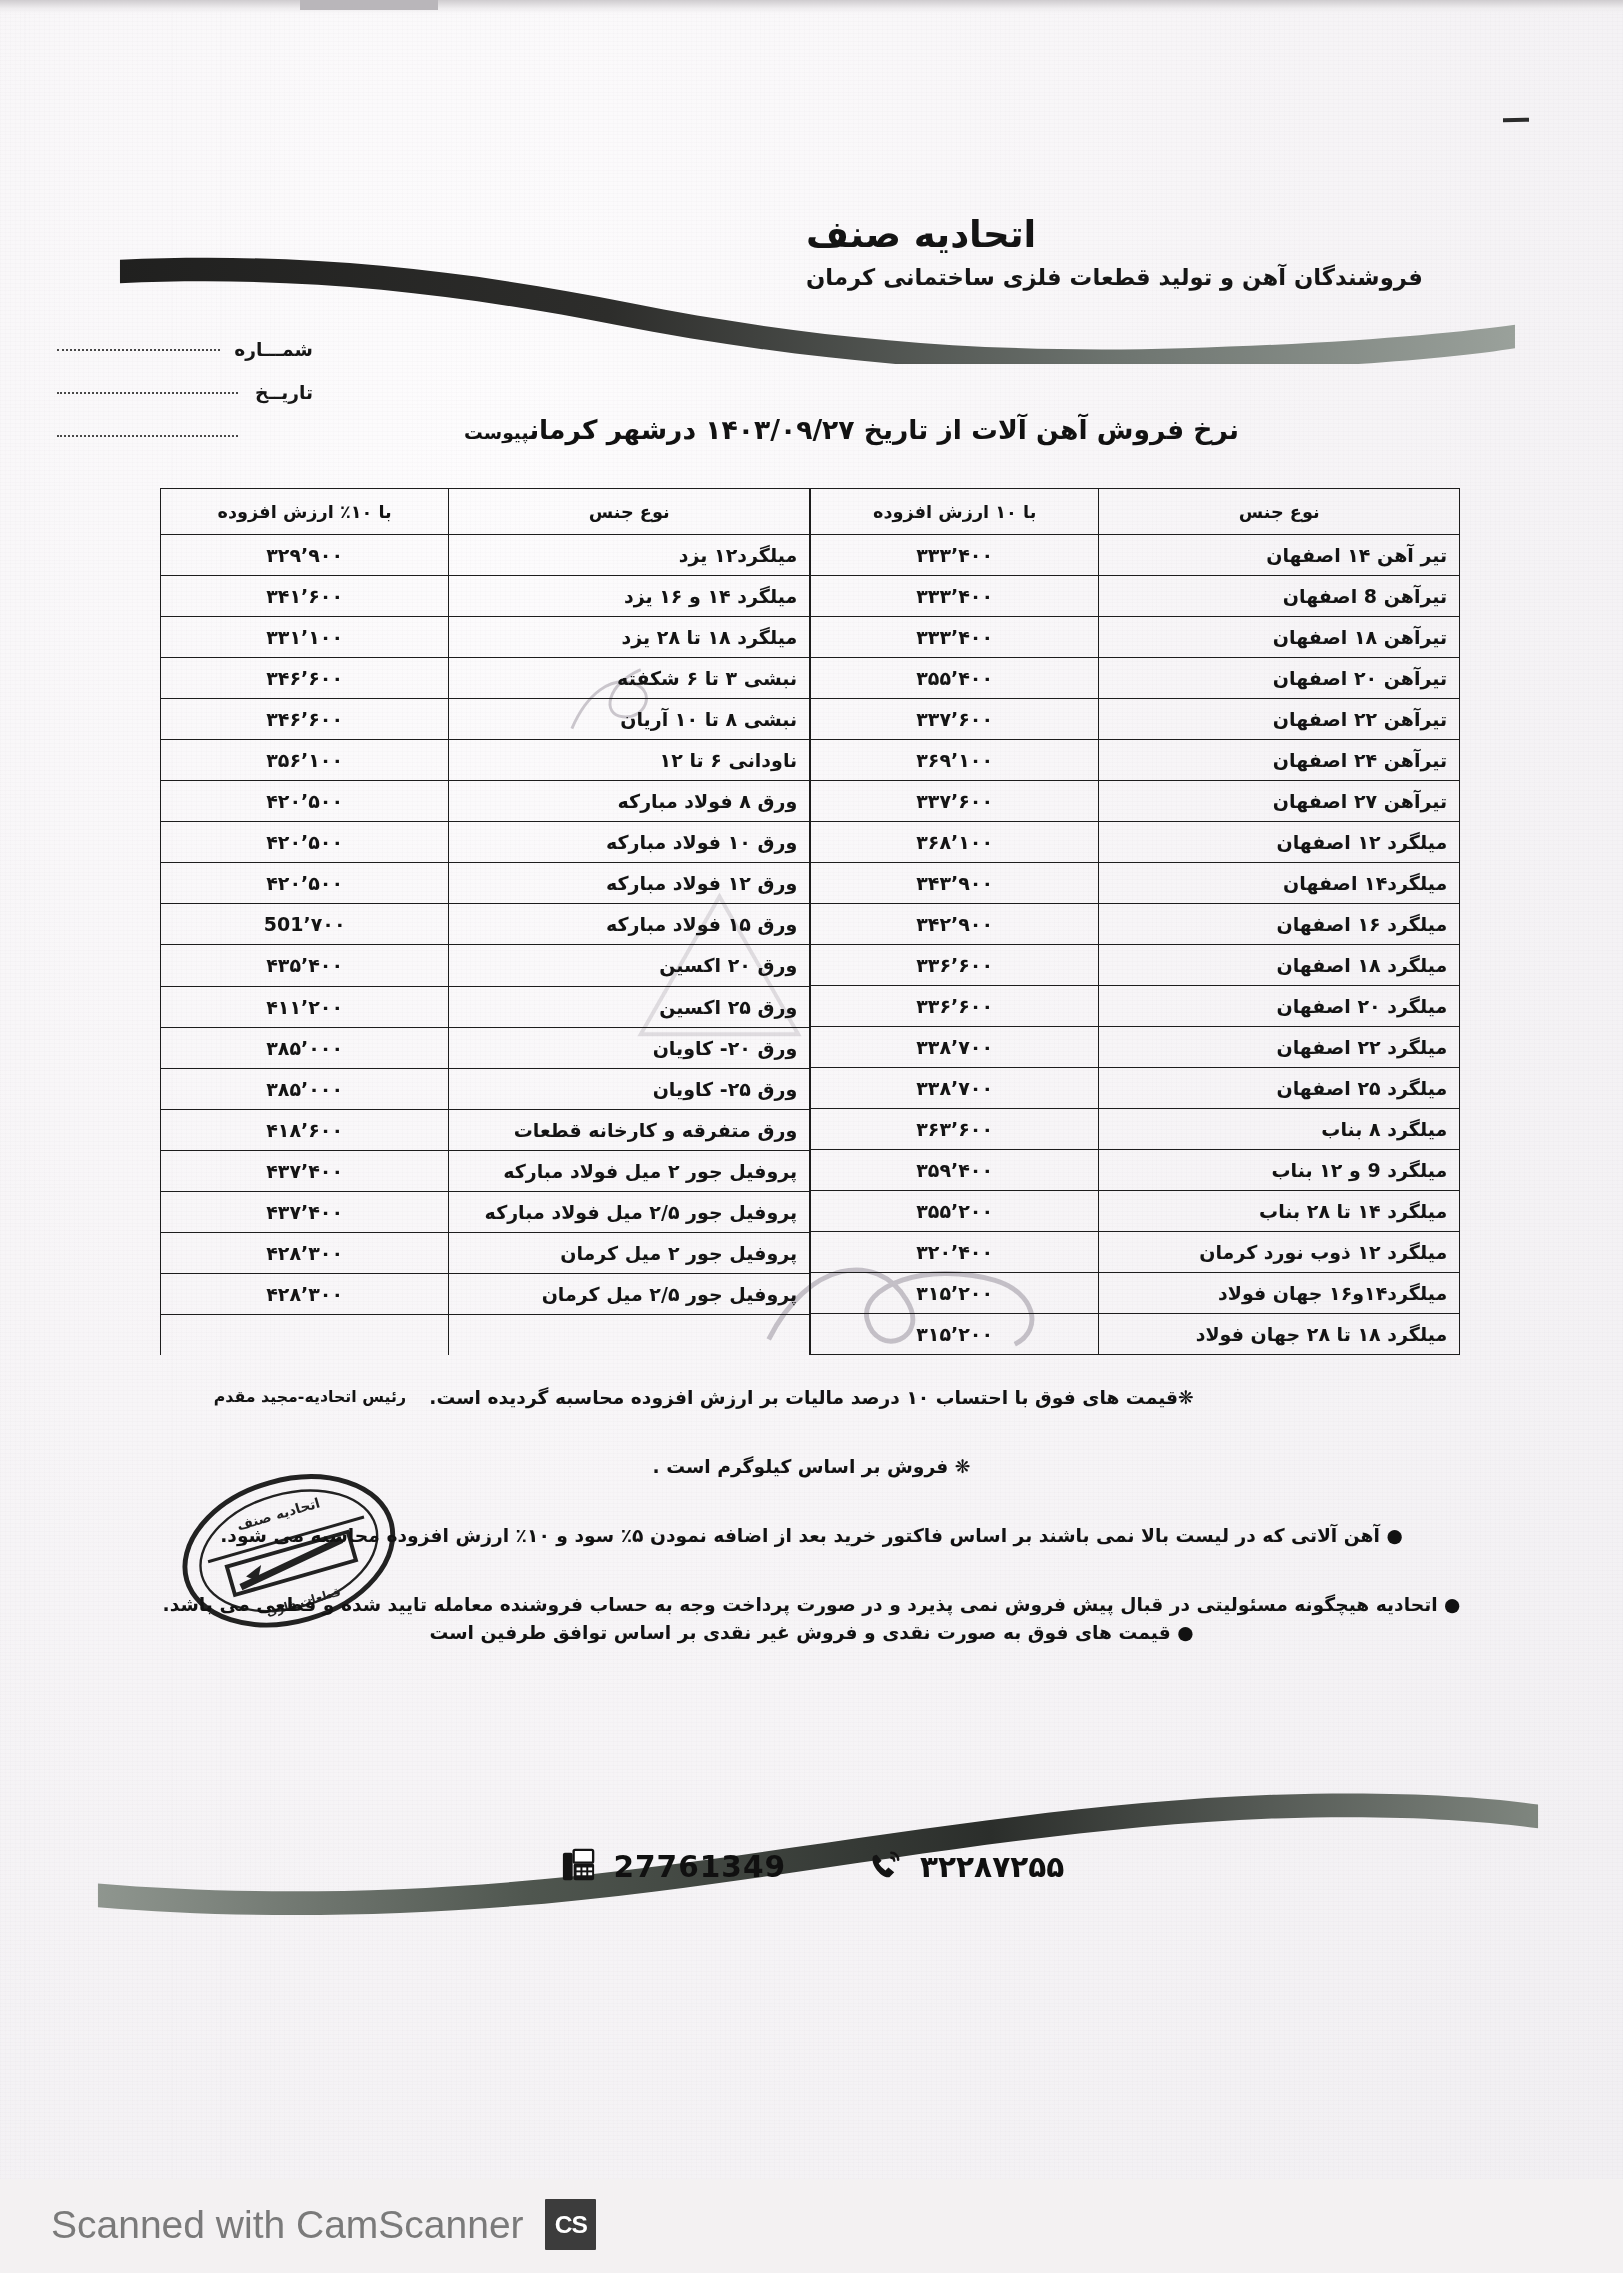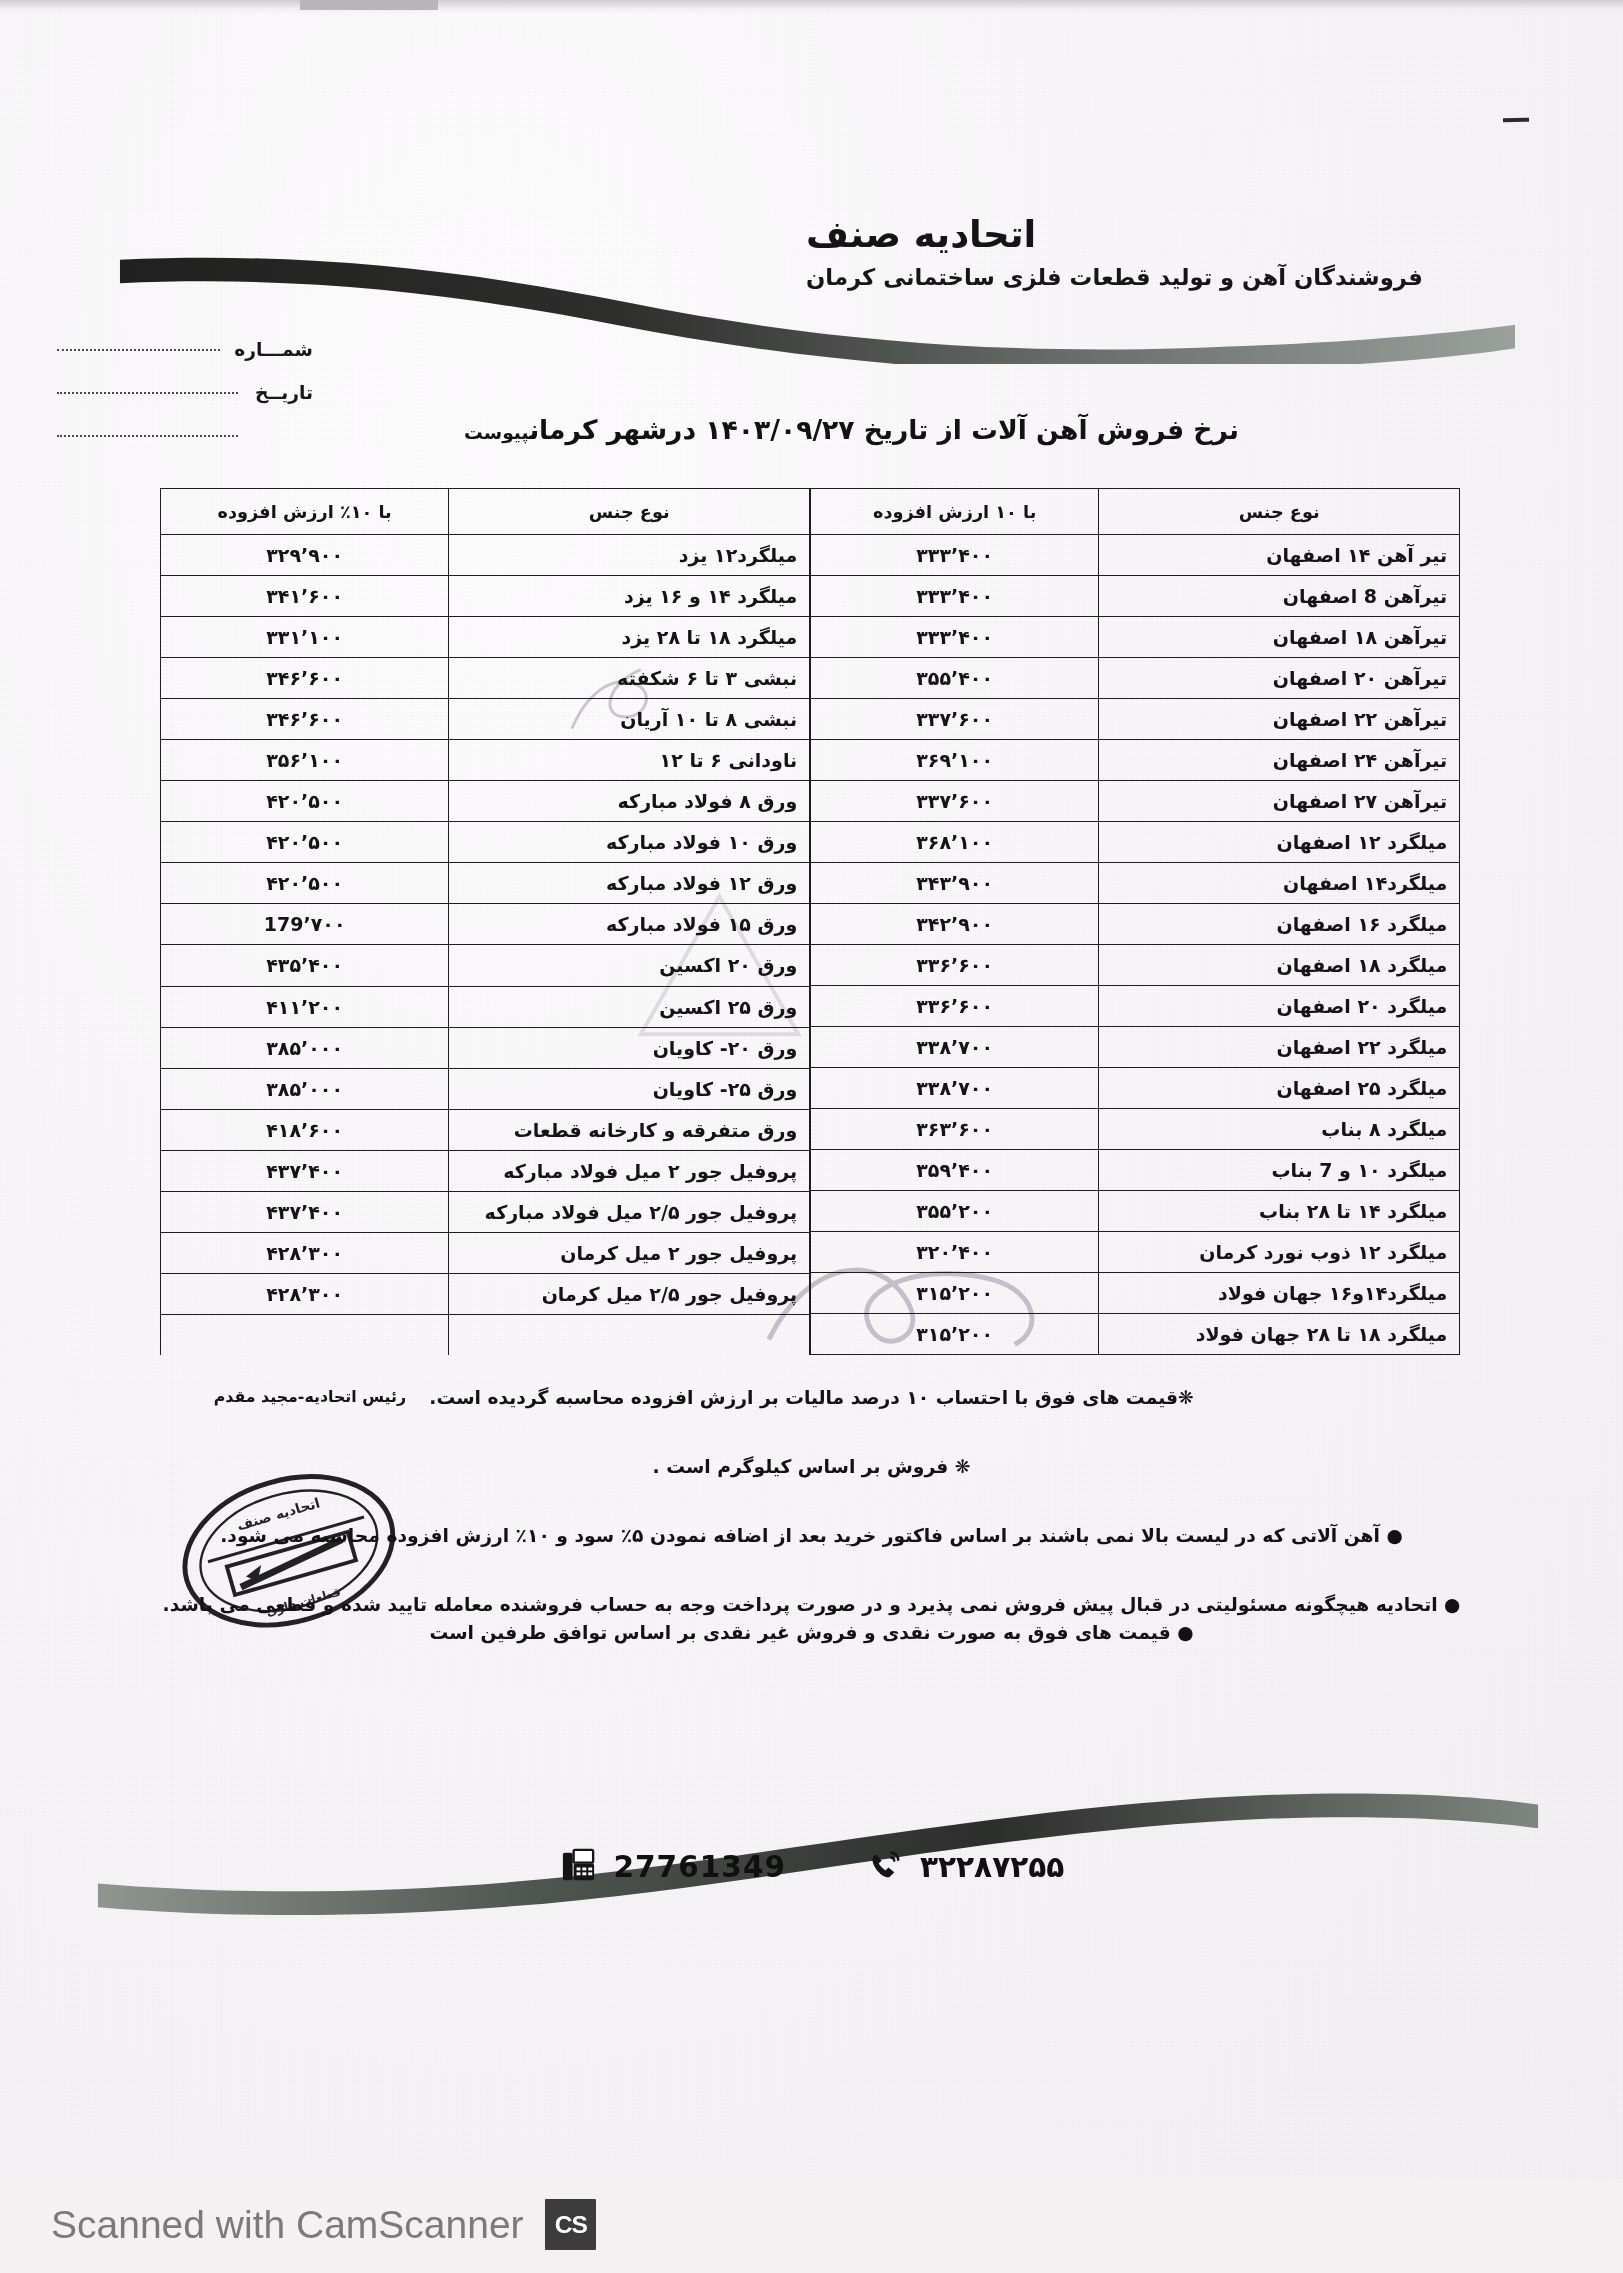--- a/index.html
+++ b/index.html
@@ -289,21 +289,21 @@
           </tr>
         <tr>
             <td class="c-name">میلگرد ۲۵ اصفهان</td>
             <td class="c-price">۳۳۸٬۷۰۰</td>
           </tr>
         <tr>
             <td class="c-name">میلگرد ۸ بناب</td>
             <td class="c-price">۳۶۳٬۶۰۰</td>
           </tr>
         <tr>
-            <td class="c-name">میلگرد ۱۰ و 7 بناب</td>
+            <td class="c-name">میلگرد 9 و ۱۲ بناب</td>
             <td class="c-price">۳۵۹٬۴۰۰</td>
           </tr>
         <tr>
             <td class="c-name">میلگرد ۱۴ تا ۲۸ بناب</td>
             <td class="c-price">۳۵۵٬۲۰۰</td>
           </tr>
         <tr>
             <td class="c-name">میلگرد ۱۲ ذوب نورد کرمان</td>
             <td class="c-price">۳۲۰٬۴۰۰</td>
           </tr>
@@ -357,21 +357,21 @@
         <tr>
             <td class="c-name">ورق ۱۰ فولاد مبارکه</td>
             <td class="c-price">۴۲۰٬۵۰۰</td>
           </tr>
         <tr>
             <td class="c-name">ورق ۱۲ فولاد مبارکه</td>
             <td class="c-price">۴۲۰٬۵۰۰</td>
           </tr>
         <tr>
             <td class="c-name">ورق ۱۵ فولاد مبارکه</td>
-            <td class="c-price">179٬۷۰۰</td>
+            <td class="c-price">501٬۷۰۰</td>
           </tr>
         <tr>
             <td class="c-name">ورق ۲۰ اکسین</td>
             <td class="c-price">۴۳۵٬۴۰۰</td>
           </tr>
         <tr>
             <td class="c-name">ورق ۲۵ اکسین</td>
             <td class="c-price">۴۱۱٬۲۰۰</td>
           </tr>
         <tr>

